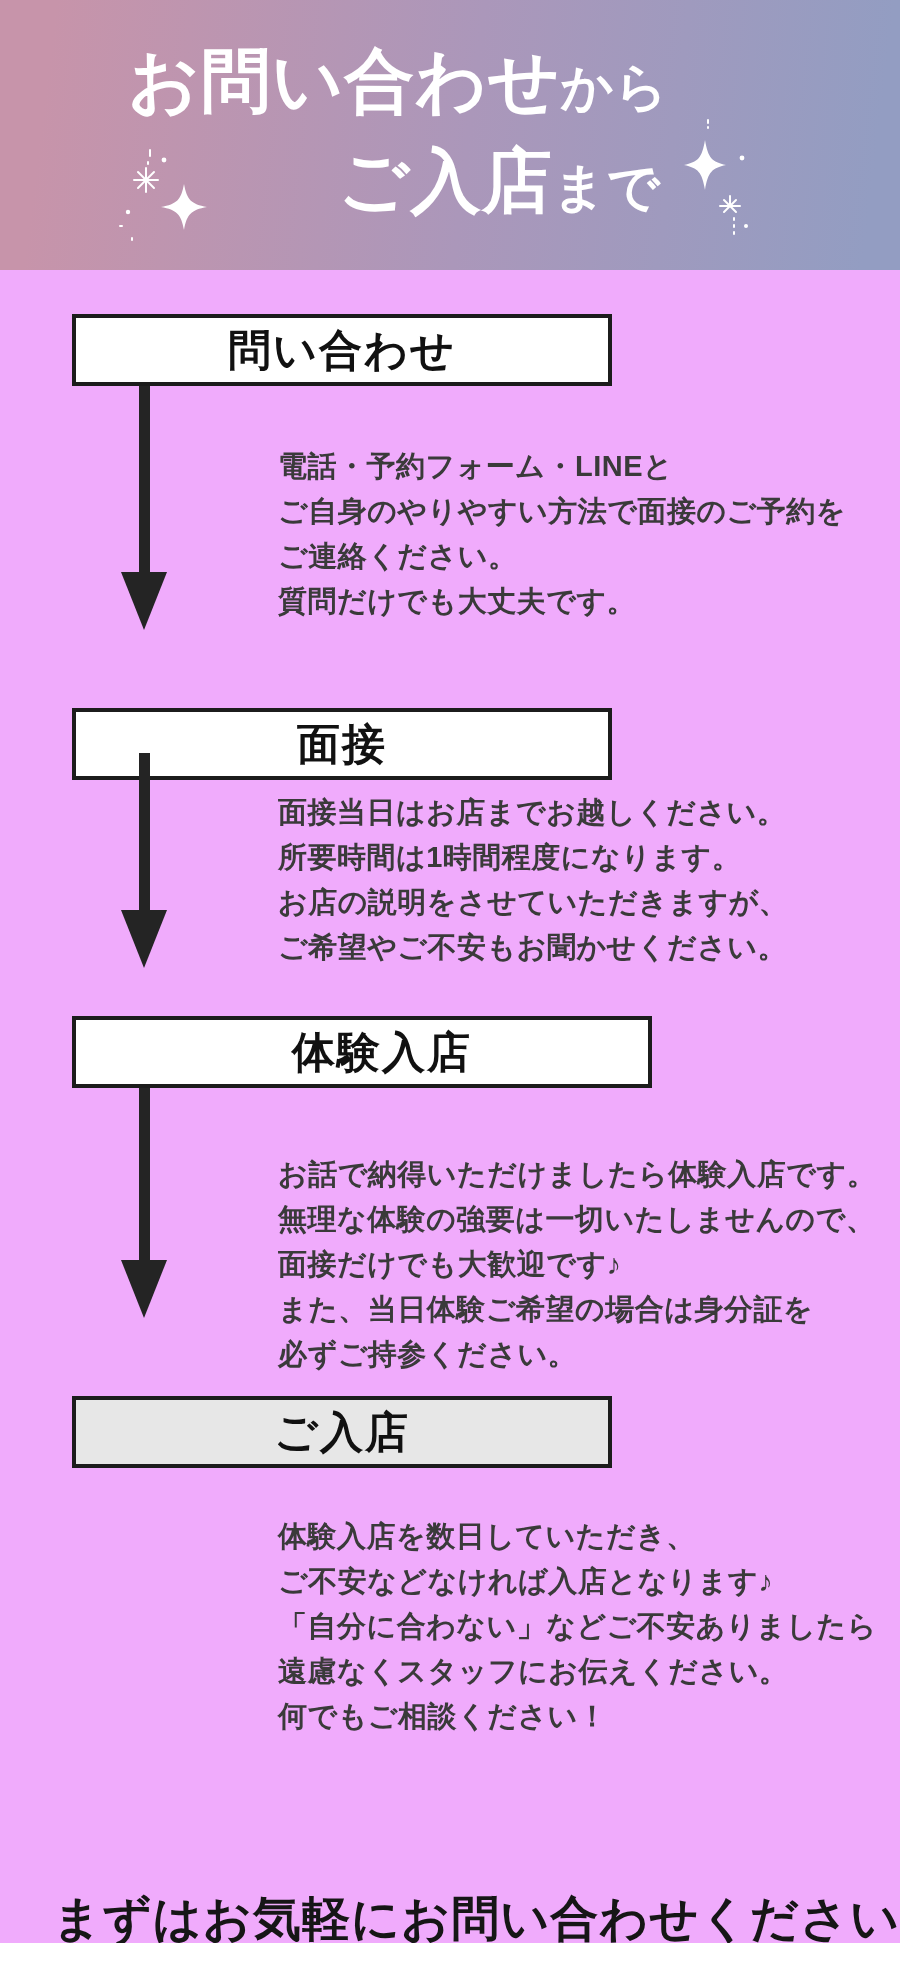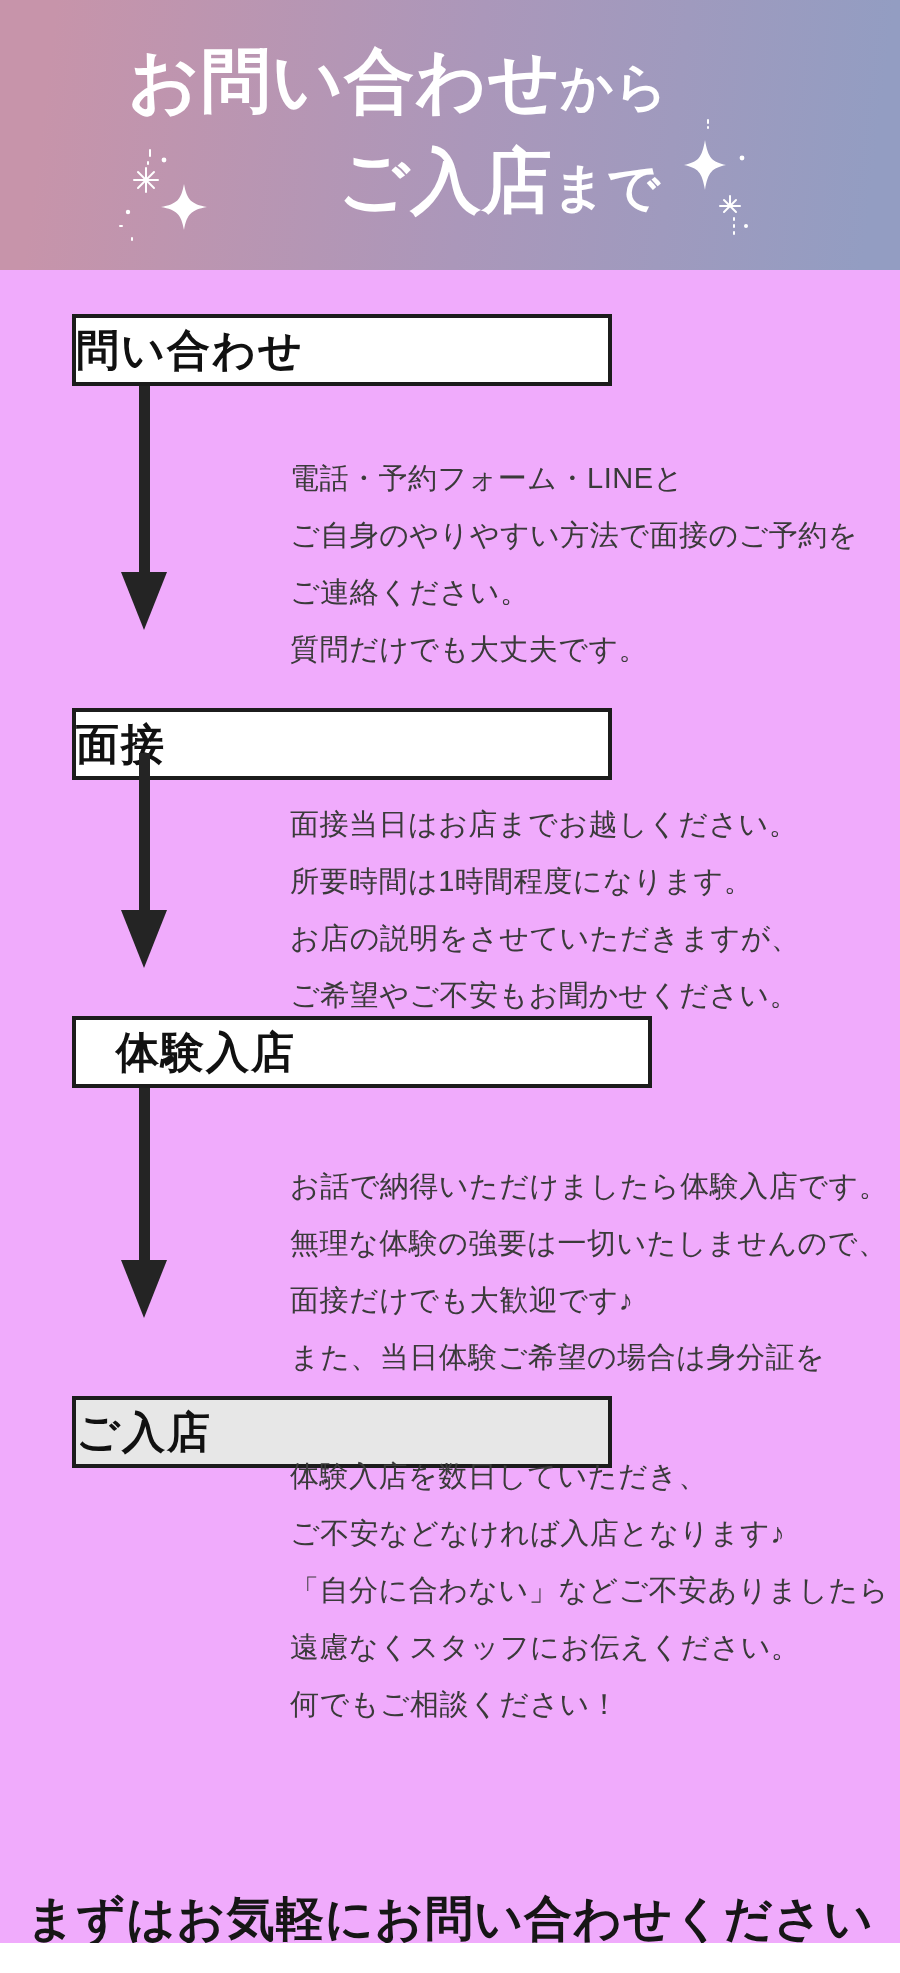--- a/index.html
+++ b/index.html
@@ -20,21 +20,21 @@
   .title-line .t-big{font-size:70px;font-weight:900;letter-spacing:1px;}
   .title-line .t-small{font-size:52px;font-weight:900;letter-spacing:1px;}
   .line1{left:128px;top:46px;}
   .line2{left:338px;top:146px;}
   .sparkle{position:absolute;}
 
   
   .step-box{
     position:absolute;left:72px;width:532px;height:64px;
     background:#ffffff;border:4px solid #1c1c1c;
-    display:flex;align-items:center;
+    display:flex;align-items:center;justify-content:center;
   }
   .step-box .step-label{
     font-size:43px;font-weight:900;color:#111111;letter-spacing:2px;line-height:1;
   }
   .box1{top:314px;}
   .box2{top:708px;}
   .box3{top:1016px;padding-left:40px;}
   .box4{top:1396px;background:#e7e7e7;}
 
   
@@ -44,32 +44,32 @@
     border-left:23px solid transparent;border-right:23px solid transparent;
     border-top:58px solid #242424;
   }
   .shaft1{top:386px;height:186px;} .head1{top:572px;}
   .shaft2{top:753px;height:157px;} .head2{top:910px;}
   .shaft3{top:1088px;height:172px;}.head3{top:1260px;}
 
   
   .step-desc{position:absolute;left:278px;}
   .step-desc p{
-    margin:12px;font-size:29px;line-height:45px;color:#3a3a3a;
-    letter-spacing:0.5px;white-space:nowrap;font-weight:400;
+    margin:0;font-size:29px;line-height:45px;color:#3a3a3a;
+    letter-spacing:0.5px;white-space:nowrap;font-weight:700;
   }
   .desc1{top:444px;}
   .desc2{top:790px;}
   .desc3{top:1152px;}
-  .desc4{top:1442px;}
+  .desc4{top:1514px;}
 
   
   .footer-message{
     position:absolute;left:0;top:1890px;width:900px;
-    text-align:center;font-size:48px;font-weight:900;color:#161616;
+    text-align:right;font-size:48px;font-weight:900;color:#161616;
     letter-spacing:1px;line-height:1.2;white-space:nowrap;
   }
 </style>
 </head>
 <body>
 
 <div id="canvas">
 
   <header class="hero">
     <div class="title-line line1"><span class="t-big">お問い合わせ</span><span class="t-small">から</span></div>

